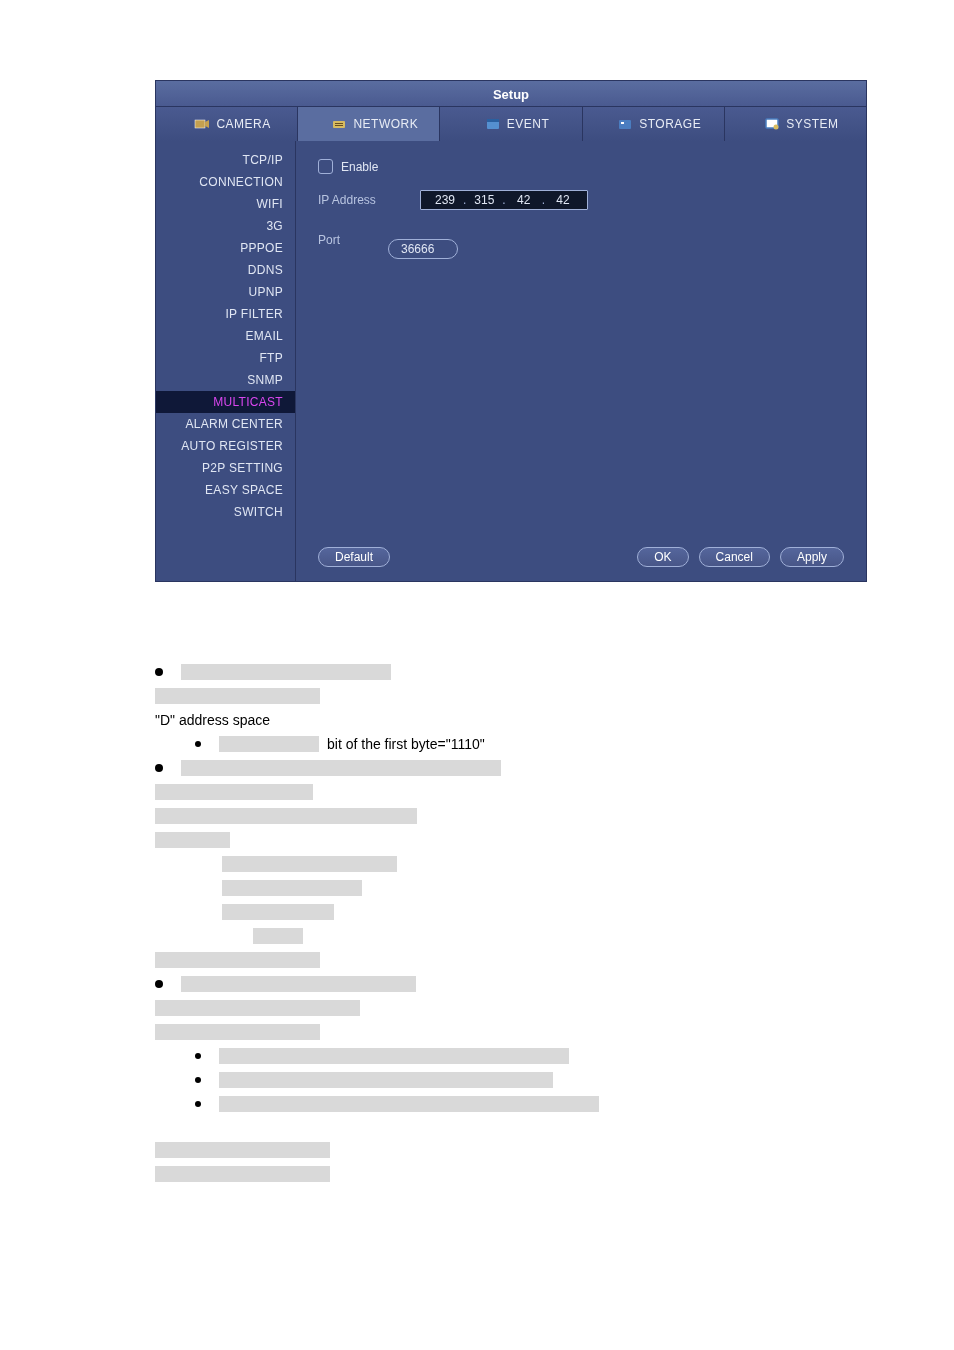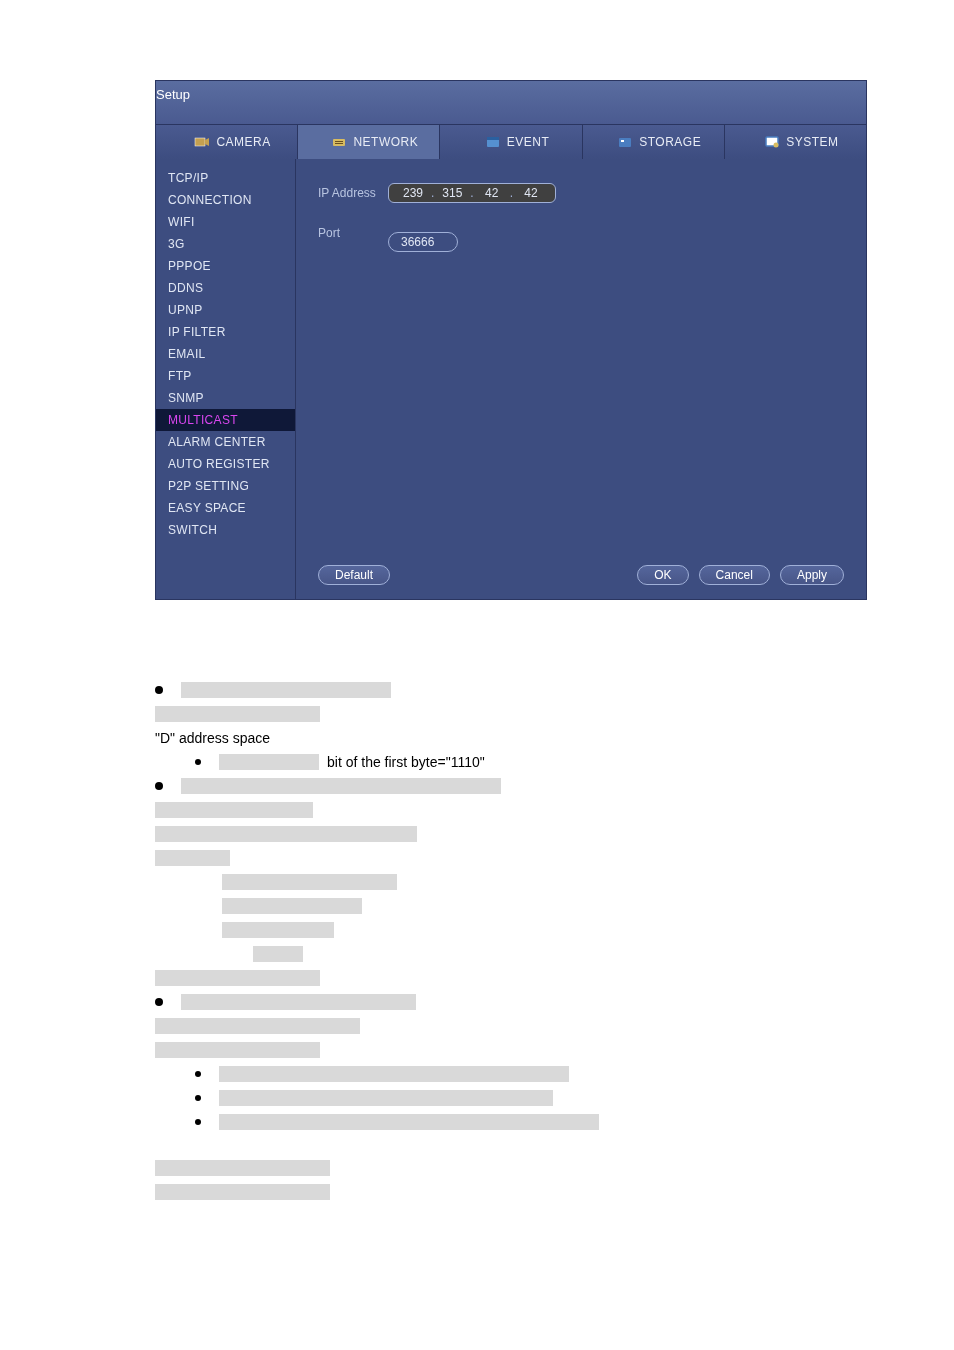--- a/index.html
+++ b/index.html
@@ -8,26 +8,28 @@
       background: #ffffff;
       padding: 80px 155px 0 155px;
       font-size: 14px;
     }
     .app-window {
       width: 712px;
       background: #3d4d80;
       border: 1px solid #2a3560;
     }
     .title-bar {
-      height: 44px;
+      height: 26px;
       background: linear-gradient(to bottom, #5a6da0, #4a5a90);
       color: #fff;
+      text-align: center;
       line-height: 28px;
       font-size: 13px;
       border-bottom: 1px solid #2a3560;
+      font-weight: bold;
     }
     .main-nav {
       display: flex;
       height: 34px;
     }
     .main-nav .nav-item {
       flex: 1;
       display: flex;
       align-items: center;
       justify-content: center;
@@ -58,20 +60,21 @@
       background: #3d4d80;
       border-right: 1px solid #2a3560;
       padding: 8px 0;
     }
     .sidebar-item {
       padding: 4px 12px;
       color: #e0e6f3;
       font-size: 12px;
       letter-spacing: 0.3px;
       cursor: pointer;
+      text-align: right;
     }
     .sidebar-item.active {
       background: #0f1838;
       color: #d946ef;
     }
     .content {
       flex: 1;
       padding: 18px 22px;
       color: #e0e6f3;
       font-size: 12px;
@@ -103,26 +106,27 @@
       padding: 2px 12px;
       color: #e0e6f3;
       background: #3d4d80;
       display: inline-block;
       min-width: 70px;
       text-align: left;
       margin-top: 19px;
     }
     .ip-field {
       border: 1px solid #a0b0d8;
-      border-radius: 6px;
+      border-radius: 1px;
       padding: 2px 10px;
       color: #e0e6f3;
-      background: #404040;
+      background: #0f172a;
       display: inline-flex;
       align-items: center;
+      margin-left: 32px;
     }
     .ip-field span.oct {
       display: inline-block;
       min-width: 28px;
       text-align: center;
     }
     .ip-field span.dot { margin: 0 4px; color: #a0b0d8; }
     .btn-row {
       position: absolute;
       bottom: 14px;
@@ -251,20 +255,24 @@
       <div class="sidebar-item">SNMP</div>
       <div class="sidebar-item active">MULTICAST</div>
       <div class="sidebar-item">ALARM CENTER</div>
       <div class="sidebar-item">AUTO REGISTER</div>
       <div class="sidebar-item">P2P SETTING</div>
       <div class="sidebar-item">EASY SPACE</div>
       <div class="sidebar-item">SWITCH</div>
     </div>
 
     <div class="content">
+      <div class="row">
+        <span class="checkbox-box"></span>
+        <span class="enable-label">Enable</span>
+      </div>
       <div style="height:6px"></div>
       <div class="row">
         <span class="label">IP Address</span>
         <span class="ip-field">
           <span class="oct">239</span>
           <span class="dot">.</span>
           <span class="oct">315</span>
           <span class="dot">.</span>
           <span class="oct">42</span>
           <span class="dot">.</span>

